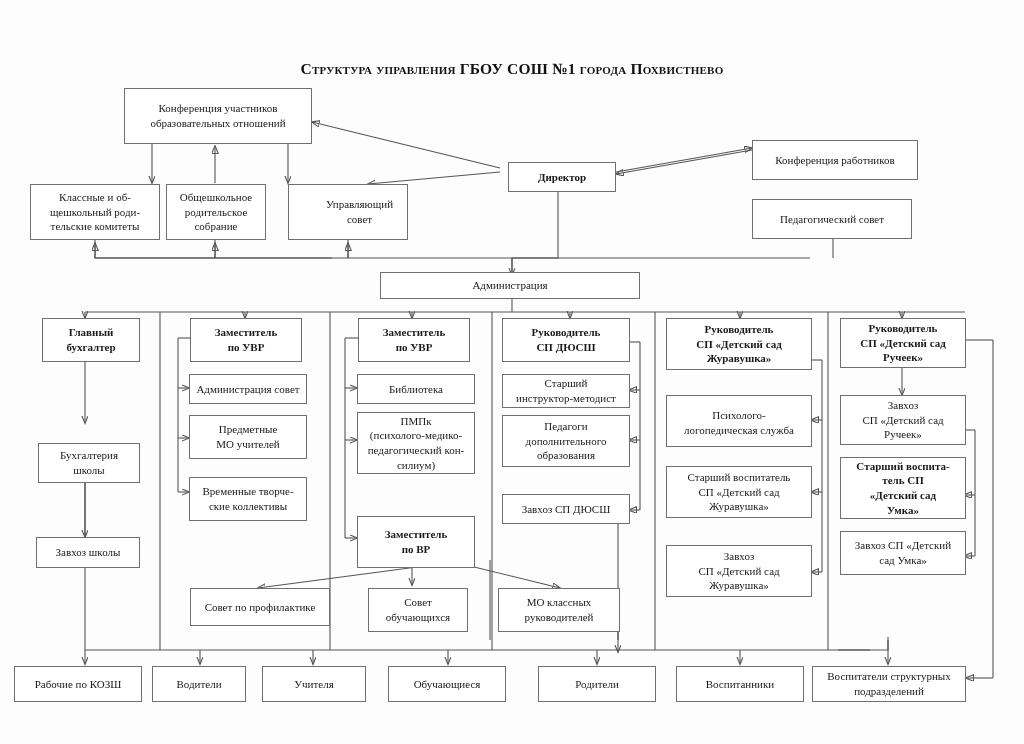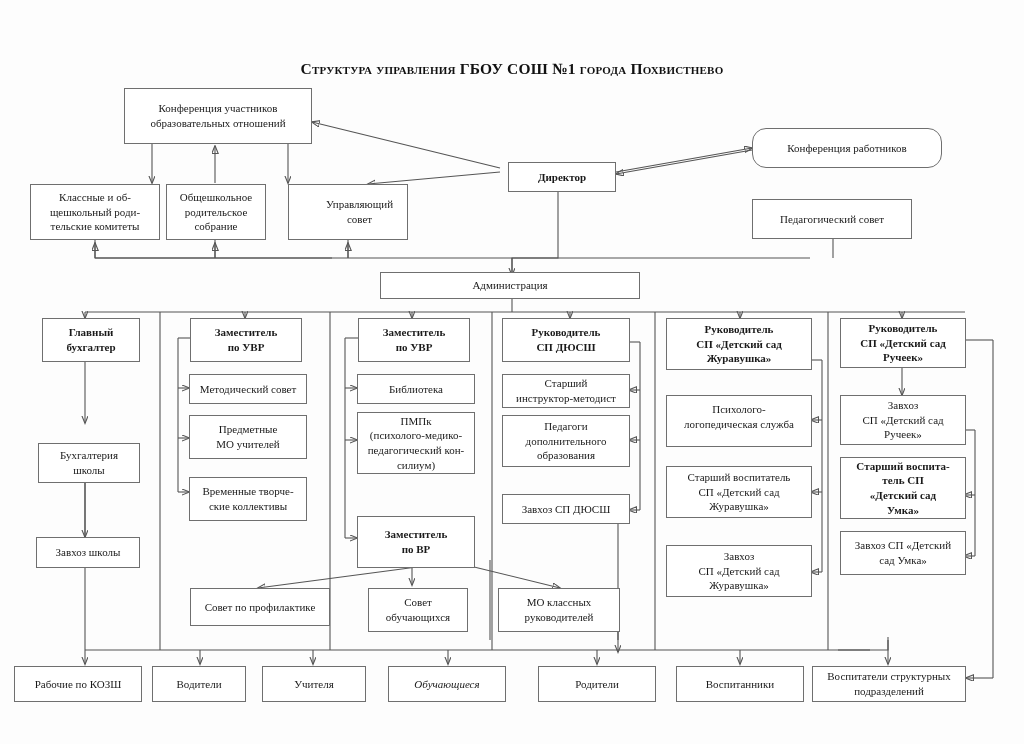--- a/index.html
+++ b/index.html
@@ -35,21 +35,21 @@
     background:#ffffff;
     display:flex;
     align-items:center;
     justify-content:center;
     text-align:center;
     font-size:11px;
     line-height:1.32;
     padding:3px 4px;
     color:#1a1a1a;
   }
-  .node.top{align-items:flex-start;padding-top:6px;}
+  .node.top{align-items:center;padding-top:6px;}
   .node.b{font-weight:bold;}
   .node span{display:block;width:100%;white-space:pre-line;}
 
   svg.links{position:absolute;left:0;top:0;width:1024px;height:744px;overflow:visible;}
   svg.links line, svg.links path, svg.links polyline{
     stroke:#555;stroke-width:1.1;fill:none;
   }
   .arrowhead{fill:#555;stroke:none;}
 </style>
 </head>
@@ -169,21 +169,21 @@
     <line x1="618" y1="620" x2="618" y2="652" marker-end="url(#ah)"></line>
 
     <polyline points="490,560 490,640"></polyline>
   </svg>
 
   <div class="node" style="left:124px;top:88px;width:188px;height:56px;">
       <span>Конференция участников
 образовательных отношений</span>
     </div>
 
-  <div class="node" style="left:752px;top:128px;width:190px;height:40px;border-radius:14px;">
+  <div class="node" style="left:752px;top:140px;width:166px;height:40px;">
       <span>Конференция работников</span>
     </div>
 
   <div class="node b" style="left:508px;top:162px;width:108px;height:30px;">
       <span>Директор</span>
     </div>
 
   <div class="node" style="left:752px;top:199px;width:160px;height:40px;">
       <span>Педагогический совет</span>
     </div>
@@ -219,21 +219,21 @@
     </div>
   <div class="node" style="left:36px;top:537px;width:104px;height:31px;">
       <span>Завхоз школы</span>
     </div>
 
   <div class="node b" style="left:190px;top:318px;width:112px;height:44px;">
       <span>Заместитель
 по УВР</span>
     </div>
   <div class="node" style="left:189px;top:374px;width:118px;height:30px;">
-      <span>Методический совет</span>
+      <span>Администрация совет</span>
     </div>
   <div class="node" style="left:189px;top:415px;width:118px;height:44px;">
       <span>Предметные
 МО учителей</span>
     </div>
   <div class="node" style="left:189px;top:477px;width:118px;height:44px;">
       <span>Временные творче-
 ские коллективы</span>
     </div>
 
@@ -327,21 +327,21 @@
 
   <div class="node" style="left:14px;top:666px;width:128px;height:36px;">
       <span>Рабочие по КОЗШ</span>
     </div>
   <div class="node" style="left:152px;top:666px;width:94px;height:36px;">
       <span>Водители</span>
     </div>
   <div class="node" style="left:262px;top:666px;width:104px;height:36px;">
       <span>Учителя</span>
     </div>
-  <div class="node" style="left:388px;top:666px;width:118px;height:36px;font-style:italic;">
+  <div class="node" style="left:388px;top:666px;width:118px;height:36px;">
       <span>Обучающиеся</span>
     </div>
   <div class="node" style="left:538px;top:666px;width:118px;height:36px;">
       <span>Родители</span>
     </div>
   <div class="node" style="left:676px;top:666px;width:128px;height:36px;">
       <span>Воспитанники</span>
     </div>
   <div class="node" style="left:812px;top:666px;width:154px;height:36px;">
       <span>Воспитатели структурных

